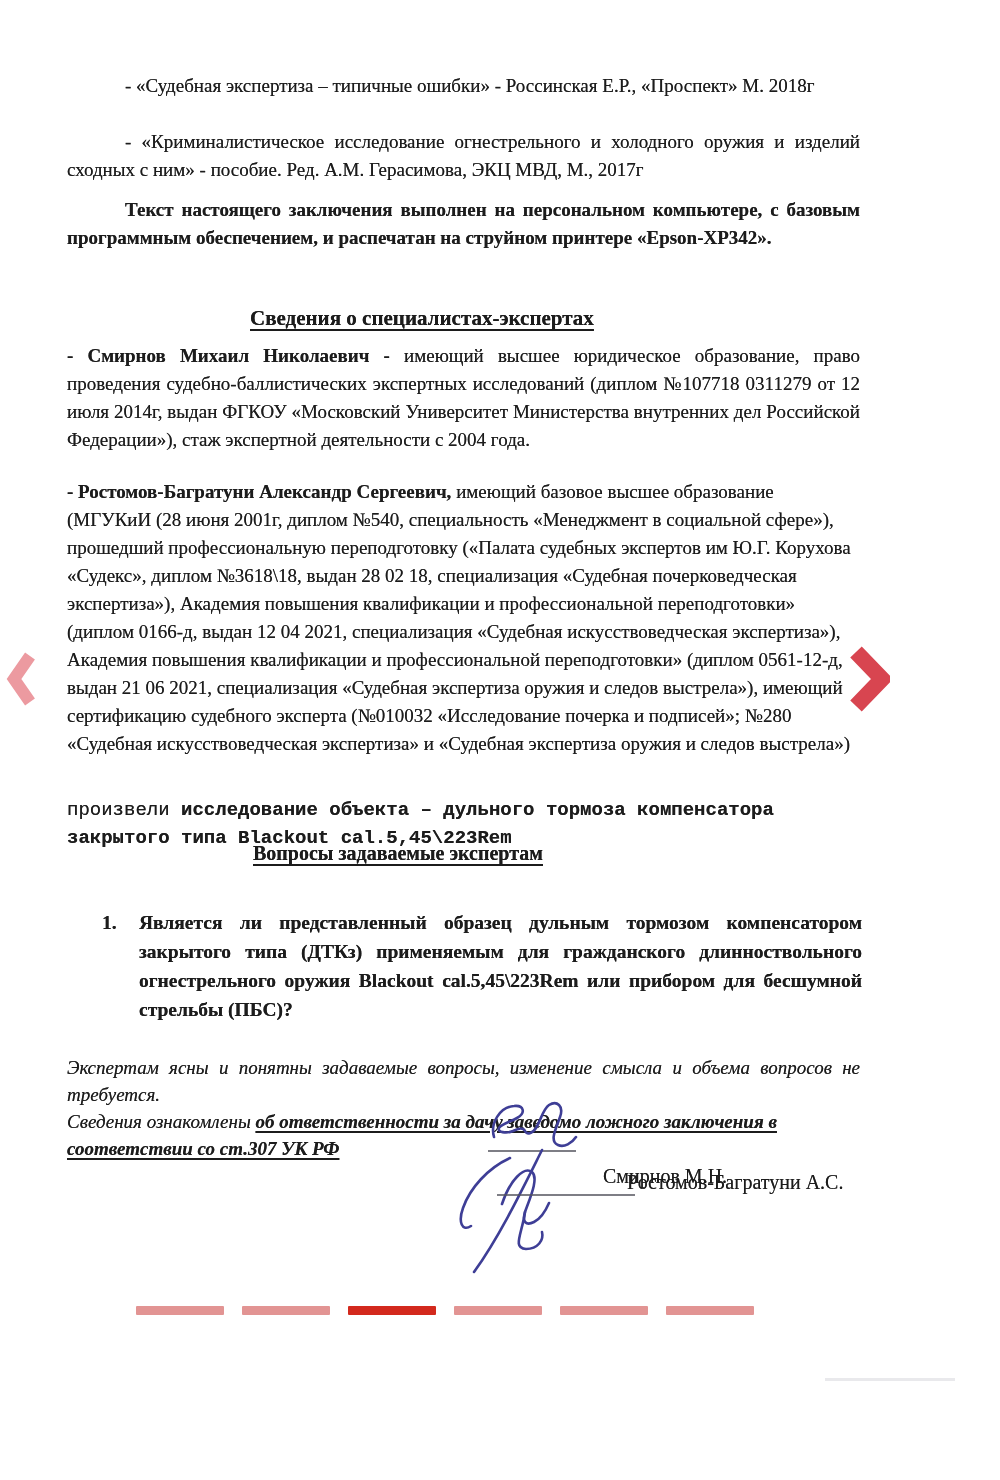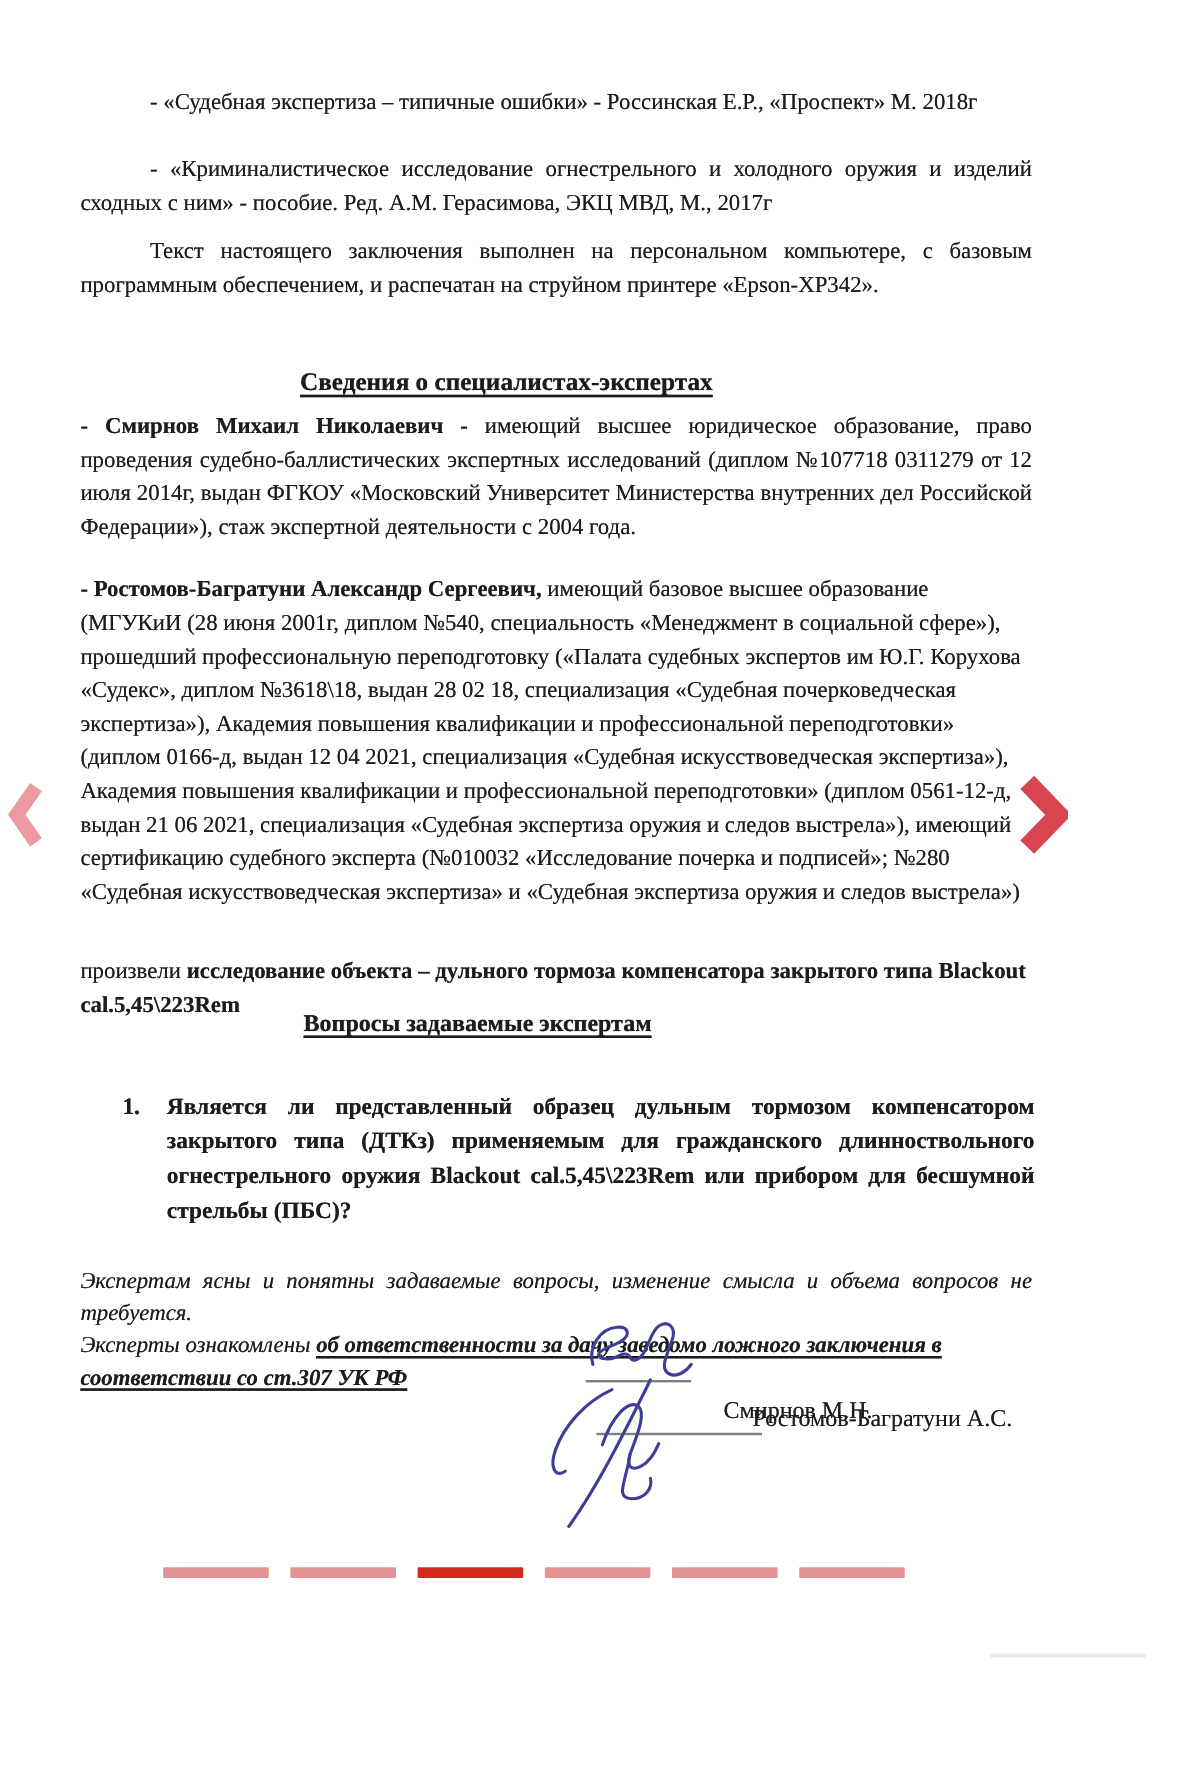--- a/index.html
+++ b/index.html
@@ -41,40 +41,40 @@
 </style>
 </head>
 <body>
 
 <div class="page" style="color: rgb(28, 28, 28);">
 
   <p class="blk body-text col justify indent" style="top:48px;">- «Судебная экспертиза – типичные ошибки» - Россинская Е.Р., «Проспект» М. 2018г</p>
 
   <p class="blk body-text col justify indent" style="top:104px;">- «Криминалистическое исследование огнестрельного и холодного оружия и изделий сходных с ним» - пособие. Ред. А.М. Герасимова, ЭКЦ МВД, М., 2017г</p>
 
-  <p class="blk body-text col justify indent" style="top:172px;">Текст настоящего заключения выполнен на персональном компьютере, с базовым программным обеспечением, и распечатан на струйном принтере «Epson-XP342».</p>
+  <p class="blk body-text col justify indent" style="top:172px;font-weight:bold;">Текст настоящего заключения выполнен на персональном компьютере, с базовым программным обеспечением, и распечатан на струйном принтере «Epson-XP342».</p>
 
   <div class="blk heading" style="top:266px;left:250px;margin-top:40px;">Сведения о специалистах-экспертах</div>
 
   <p class="blk body-text col justify" style="top:318px;"><span class="bold">- Смирнов Михаил Николаевич -</span><span> имеющий высшее юридическое образование, право проведения судебно-баллистических экспертных исследований (диплом №107718 0311279 от 12 июля 2014г, выдан ФГКОУ «Московский Университет Министерства внутренних дел Российской Федерации»), стаж экспертной деятельности с 2004 года.</span></p>
 
   <p class="blk body-text col" style="top:454px;"><span class="bold">- Ростомов-Багратуни Александр Сергеевич,</span><span> имеющий базовое высшее образование (МГУКиИ (28 июня 2001г, диплом №540, специальность «Менеджмент в социальной сфере»), прошедший профессиональную переподготовку («Палата судебных экспертов им Ю.Г. Корухова «Судекс», диплом №3618\18, выдан 28 02 18, специализация «Судебная почерковедческая экспертиза»), Академия повышения квалификации и профессиональной переподготовки» (диплом 0166-д, выдан 12 04 2021, специализация «Судебная искусствоведческая экспертиза»), Академия повышения квалификации и профессиональной переподготовки» (диплом 0561-12-д, выдан 21 06 2021, специализация «Судебная экспертиза оружия и следов выстрела»), имеющий сертификацию судебного эксперта (№010032 «Исследование почерка и подписей»; №280 «Судебная искусствоведческая экспертиза» и «Судебная экспертиза оружия и следов выстрела»)</span></p>
 
-  <p class="blk body-text col" style="top:772px;"><span>произвели </span><span class="bold">исследование объекта – дульного тормоза компенсатора закрытого типа Blackout cal.5,45\223Rem</span></p>
+  <p class="blk body-text col" style="top:772px;font-family:Liberation Mono, monospace;"><span>произвели </span><span class="bold">исследование объекта – дульного тормоза компенсатора закрытого типа Blackout cal.5,45\223Rem</span></p>
 
   <div class="blk heading" style="top:842px;left:253px;font-size:20px;">Вопросы задаваемые экспертам</div>
 
   <div class="blk question-row justify" style="top:908px;left:102px;width:760px;">
     <span>1.</span>
     <span>Является ли представленный образец дульным тормозом компенсатором закрытого типа (ДТКз) применяемым для гражданского длинноствольного огнестрельного оружия Blackout cal.5,45\223Rem или прибором для бесшумной стрельбы (ПБС)?</span>
   </div>
 
   <p class="blk body-text col justify tight" style="top:1030px;">Экспертам ясны и понятны задаваемые вопросы, изменение смысла и объема вопросов не требуется.</p>
 
-  <p class="blk body-text col tight" style="top:1084px;"><span>Эксперты ознакомлены </span><span class="bold underlined">об ответственности за дачу заведомо ложного заключения в соответствии со ст.307 УК РФ</span></p>
+  <p class="blk body-text col tight" style="top:1084px;"><span>Сведения ознакомлены </span><span class="bold underlined">об ответственности за дачу заведомо ложного заключения в соответствии со ст.307 УК РФ</span></p>
 
   <svg class="sig-svg" style="left:486px;top:1099px;" width="105" height="56" viewBox="0 0 105 56">
     <path class="sig-stroke" d="M8,38 C4,24 14,8 28,7 C38,6 40,14 31,19 C24,23 15,25 13,29 C11,33 20,35 27,32 C33,29 37,28 39,32 C41,36 46,35 50,29 C55,21 57,10 63,6 C71,1 78,7 74,18 C70,30 63,42 72,46 C78,49 86,44 90,38" stroke="#3e3e96"></path>
   </svg>
   <div class="sig-underline" style="left:488px;top:1150px;width:88px;"></div>
   <div class="sig-label" style="left:603px;top:1162px;">Смирнов М.Н.</div>
 
   <svg class="sig-svg" style="left:450px;top:1146px;" width="125" height="130" viewBox="0 0 125 130">
     <path class="sig-stroke" d="M60,12 C38,22 20,42 13,62 C8,76 12,86 21,80" stroke="#3e3e96"></path>
     <path class="sig-stroke" d="M92,4 C74,40 50,90 24,126" stroke="#3e3e96"></path>

